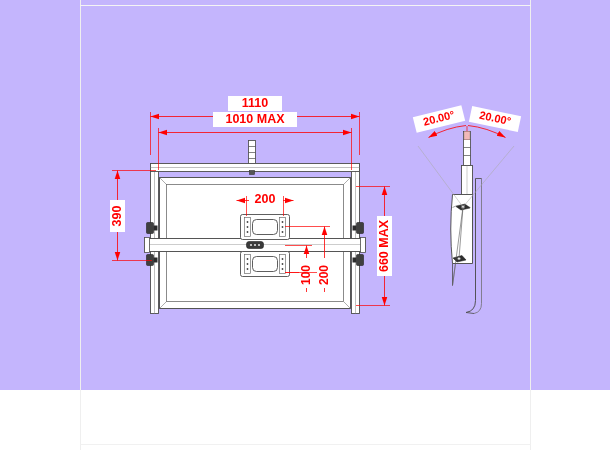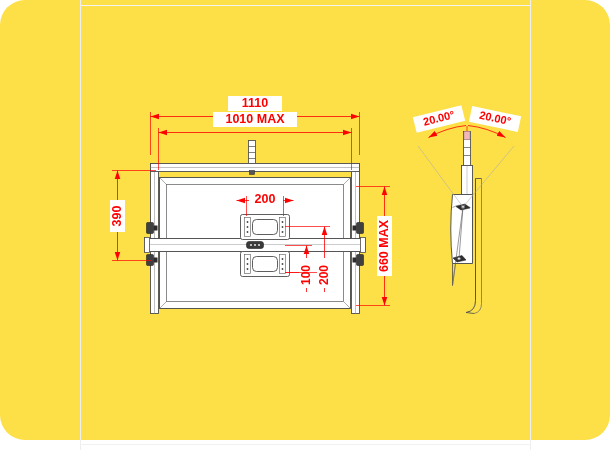--- a/index.html
+++ b/index.html
@@ -10,23 +10,22 @@
   }
   body {
     width: 610px;
     height: 450px;
     font-family: "Liberation Sans", sans-serif;
     overflow: hidden;
   }
   #drawing-root {
     position: relative;
     width: 610px;
-    height: 440px;
-    background: #fde047;
-    border-radius: 25px;
+    height: 390px;
+    background: #c4b5fd;
   }
   #cad-svg {
     position: absolute;
     left: 0;
     top: 0;
     width: 610px;
     height: 450px;
     display: block;
   }
   .dim-text {

